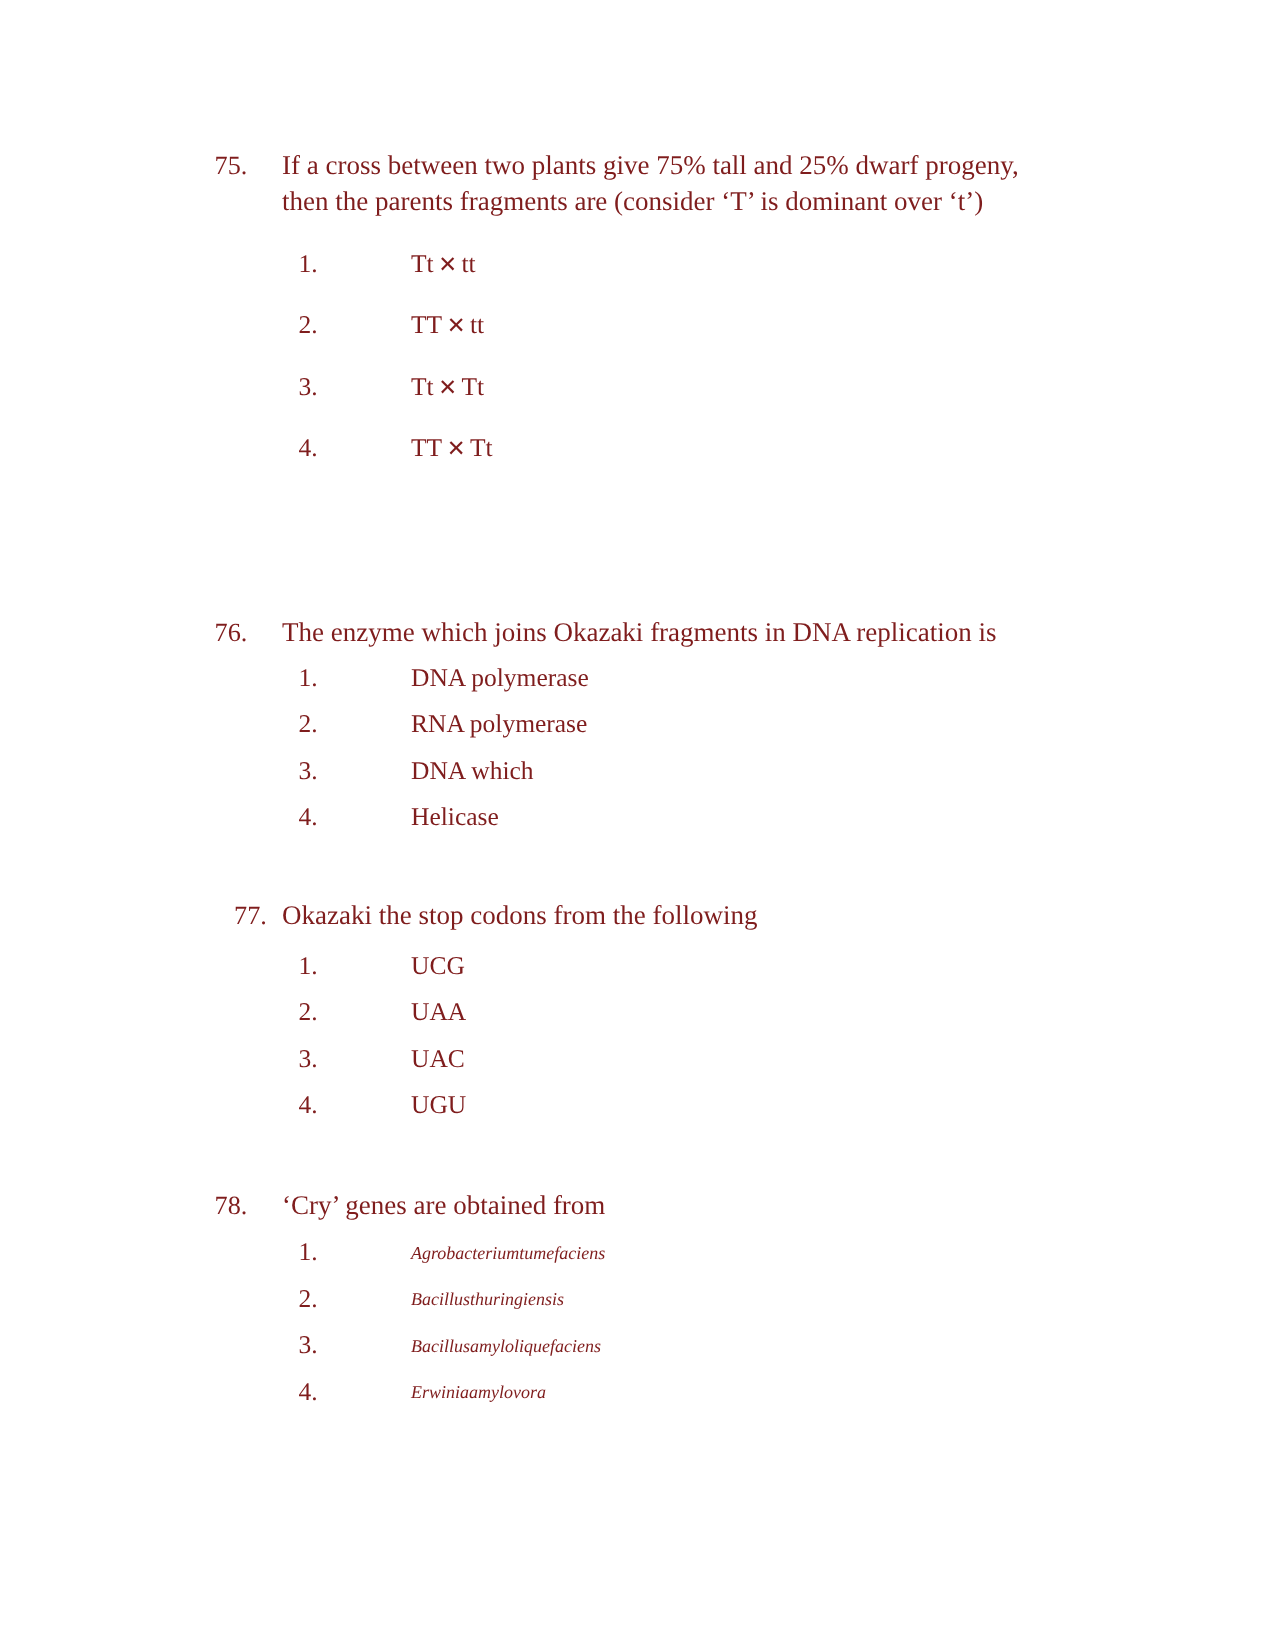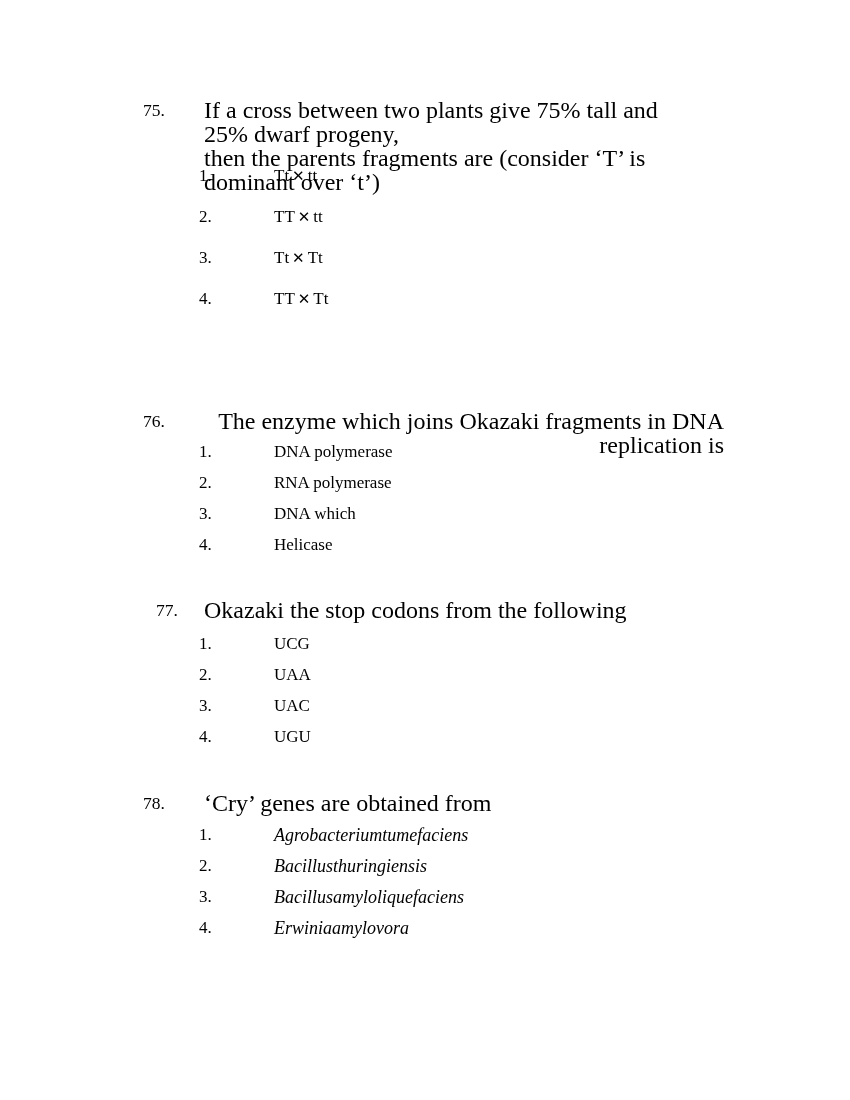--- a/index.html
+++ b/index.html
@@ -8,21 +8,21 @@
     padding: 0;
     background: #ffffff;
   }
   .page {
     position: relative;
     width: 850px;
     height: 1100px;
     background: #ffffff;
     overflow: hidden;
     font-family: "Liberation Serif", "DejaVu Serif", serif;
-    color: #000000;
+    color: #7f1d1d;
     -webkit-font-smoothing: antialiased;
   }
   .content {
     position: absolute;
     left: 0;
     top: 0;
     width: 850px;
   }
   .question-block {
     position: relative;
@@ -38,24 +38,24 @@
     left: 143px;
     top: 0;
     width: 48px;
     font-size: 17.5px;
     line-height: 24px;
     text-align: left;
     white-space: nowrap;
   }
   .q-text {
     position: absolute;
-    left: 204px;
+    left: 188px;
     top: 0;
     width: 500px;
-    font-size: 24px;
+    font-size: 18px;
     line-height: 24px;
     text-align: left;
   }
   .q-text .line2 {
     display: block;
   }
   
   .option-row {
     position: absolute;
     left: 0;
@@ -73,21 +73,21 @@
     position: absolute;
     left: 250px;
     top: 0;
     font-size: 17px;
     line-height: 22px;
     white-space: nowrap;
     margin-left: 24px;
   }
   .opt-text.italic {
     font-style: italic;
-    font-size: 18px;
+    font-size: 12px;
   }
   .cross {
     font-family: "DejaVu Sans", "Liberation Sans", sans-serif;
     font-size: 15px;
     font-weight: 700;
     padding: 0 3px;
     position: relative;
     top: -0.5px;
   }
 </style>
@@ -123,21 +123,21 @@
 
       <div class="option-row" style="top:288px;">
         <span class="opt-num">4.</span>
         <span class="opt-text"><span>TT</span><span class="cross">✕</span><span>Tt</span></span>
       </div>
     </div>
 
     <div class="question-block">
       <div class="q-head">
         <span class="q-num" style="top:357px;">76.</span>
-        <span class="q-text" style="top:357px; width:520px;text-align:right;">The enzyme which joins Okazaki fragments in DNA replication is</span>
+        <span class="q-text" style="top:357px; width:520px;">The enzyme which joins Okazaki fragments in DNA replication is</span>
       </div>
 
       <div class="option-row" style="top:389px;">
         <span class="opt-num">1.</span>
         <span class="opt-text">DNA polymerase</span>
       </div>
       <div class="option-row" style="top:420px;">
         <span class="opt-num">2.</span>
         <span class="opt-text">RNA polymerase</span>
       </div>

